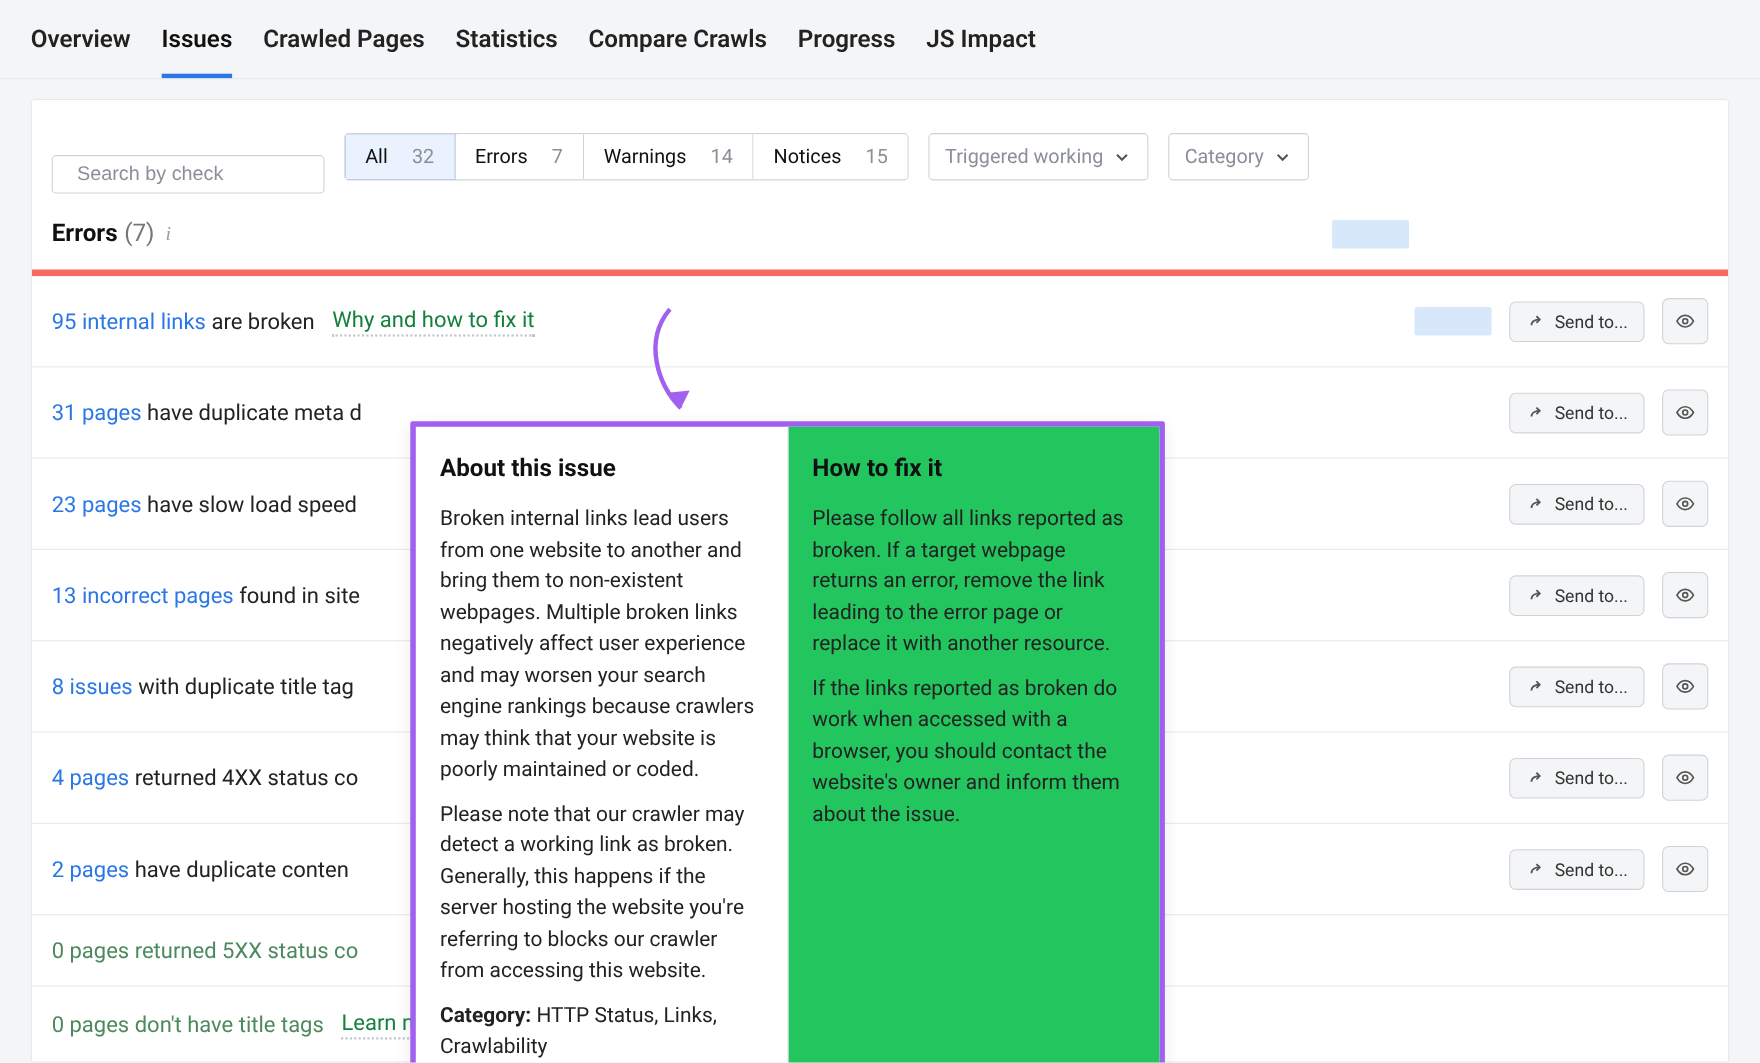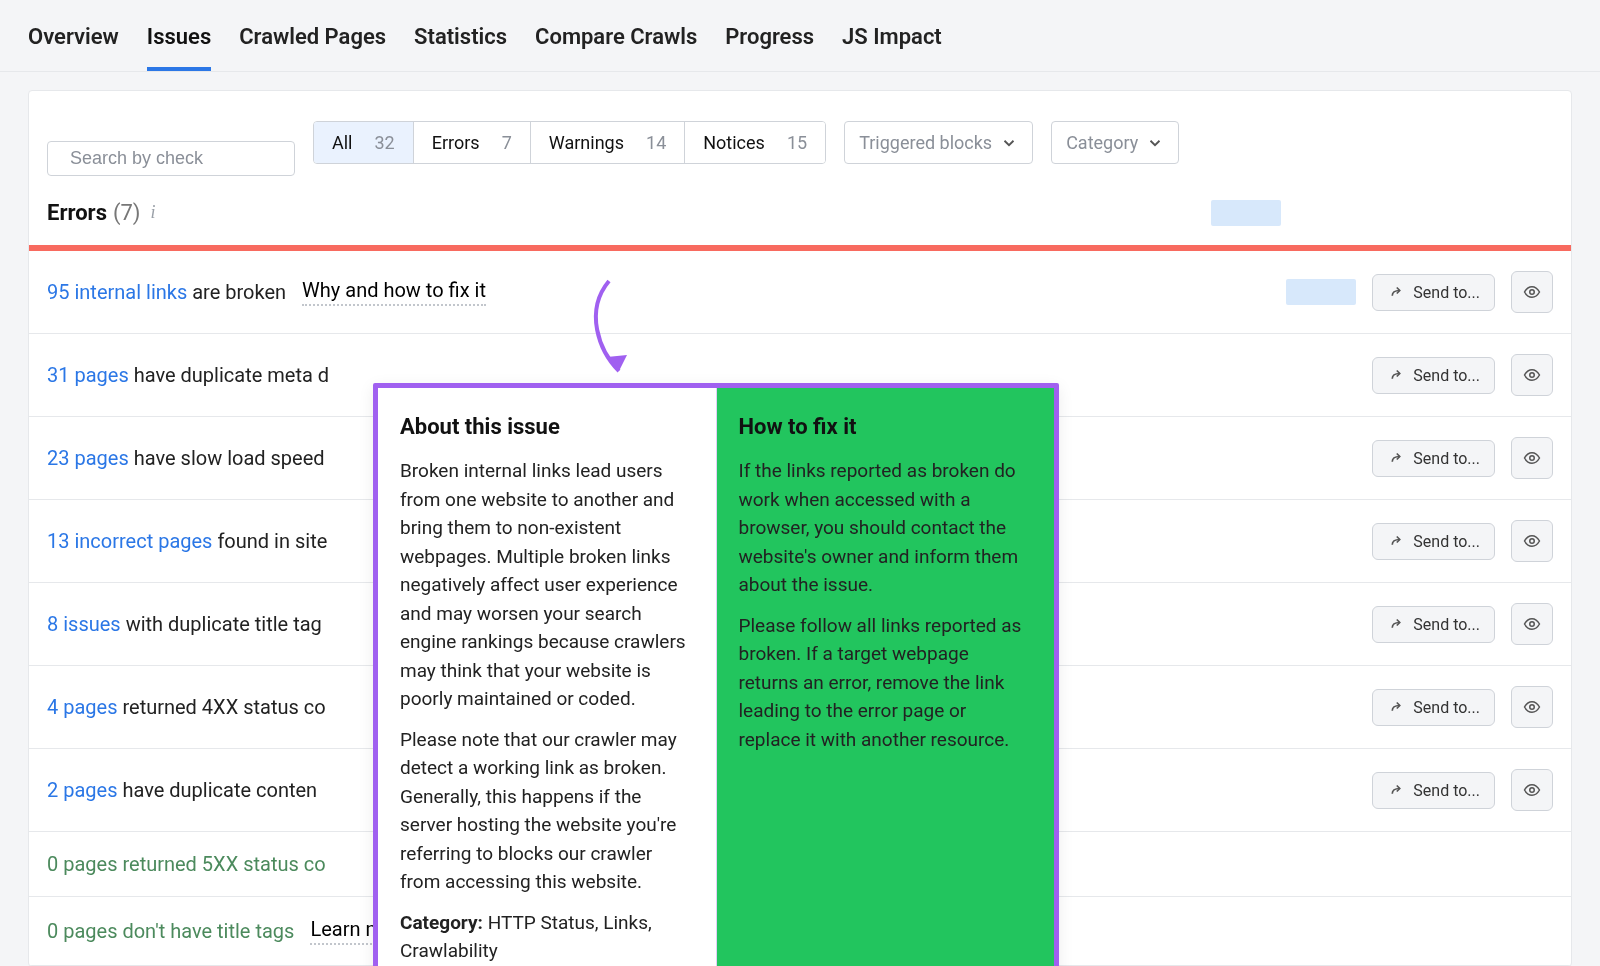--- a/index.html
+++ b/index.html
@@ -105,21 +105,21 @@
     align-items: center;
     border-bottom: 1px solid #e6e8eb;
     padding: 20px 18px;
     gap: 16px;
     position: relative;
   }
   .row-text { flex: 0 0 auto; font-size: 20px; color: #222; }
   .row-text .hl { color: #2b77e6; }
   .row-text.zero .hl, .row-text.zero { color: #4c8a5d; }
   .wht {
-    color: #000000;
+    color: #15803d;
     font-size: 20px;
     border-bottom: 2px dotted #c2c6cc;
     padding-bottom: 2px;
     cursor: pointer;
     white-space: nowrap;
   }
   .spacer { flex: 1; }
   .spark {
     width: 70px;
     height: 26px;
@@ -220,21 +220,21 @@
       <div class="seg-item">
         <span>Warnings</span>
         <span class="seg-count">14</span>
       </div>
       <div class="seg-item">
         <span>Notices</span>
         <span class="seg-count">15</span>
       </div>
     </div>
     <div class="dd">
-      <span>Triggered blocks</span>
+      <span>Triggered working</span>
       <svg class="icon" viewBox="0 0 24 24" fill="none" stroke="#555" stroke-width="2.5">
           <polyline points="6 9 12 15 18 9"></polyline>
         </svg>
     </div>
     <div class="dd">
       <span>Category</span>
       <svg class="icon" viewBox="0 0 24 24" fill="none" stroke="#555" stroke-width="2.5">
           <polyline points="6 9 12 15 18 9"></polyline>
         </svg>
     </div>
@@ -391,18 +391,18 @@
   <div class="popover-wrap">
     <div class="popover">
       <div class="left">
         <h3>About this issue</h3>
         <p>Broken internal links lead users from one website to another and bring them to non-existent webpages. Multiple broken links negatively affect user experience and may worsen your search engine rankings because crawlers may think that your website is poorly maintained or coded.</p>
         <p>Please note that our crawler may detect a working link as broken. Generally, this happens if the server hosting the website you're referring to blocks our crawler from accessing this website.</p>
         <p class="cat"><b>Category:</b><span> HTTP Status, Links, Crawlability</span></p>
       </div>
       <div class="right">
         <h3>How to fix it</h3>
+        <p>Please follow all links reported as broken. If a target webpage returns an error, remove the link leading to the error page or replace it with another resource.</p>
         <p>If the links reported as broken do work when accessed with a browser, you should contact the website's owner and inform them about the issue.</p>
-        <p>Please follow all links reported as broken. If a target webpage returns an error, remove the link leading to the error page or replace it with another resource.</p>
       </div>
     </div>
   </div>
 </div>
 
 </body></html>

